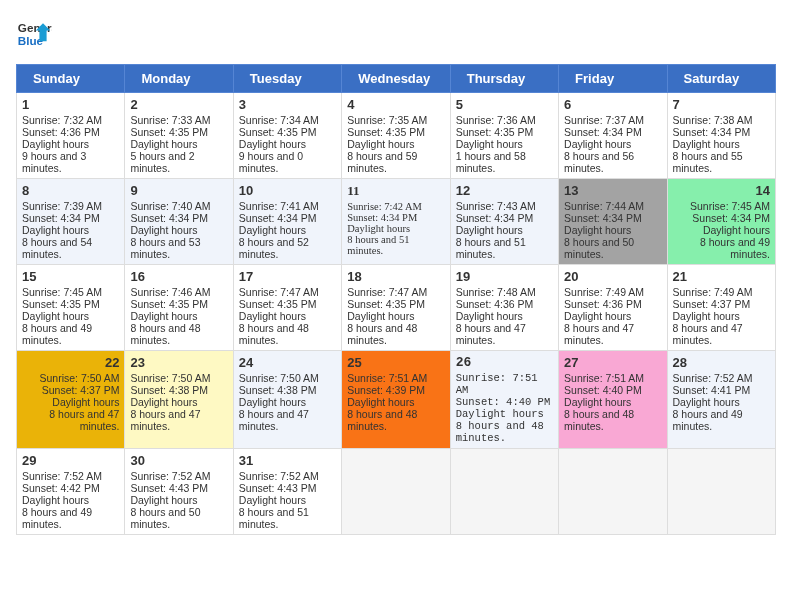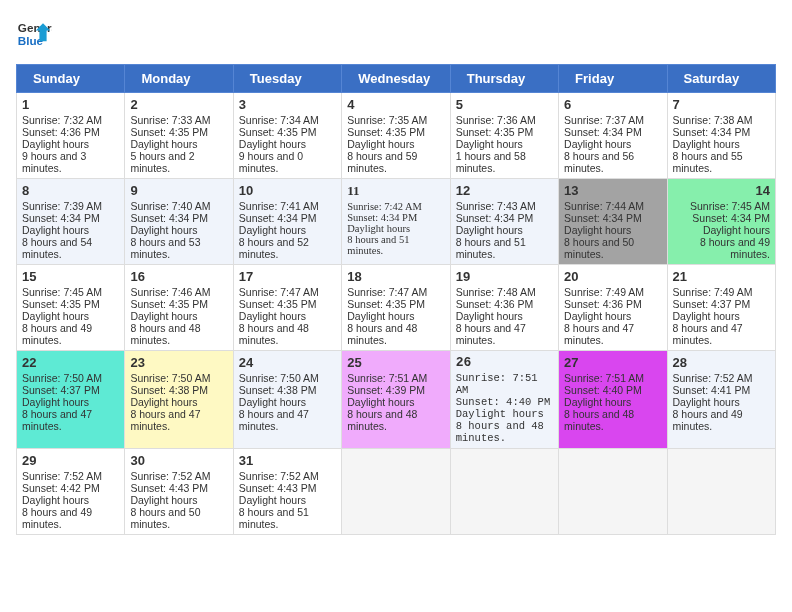--- a/index.html
+++ b/index.html
@@ -125,26 +125,26 @@
       <tr>
         <td><span class="day-num">15</span><span>Sunrise: 7:45 AM</span><br><span>Sunset: 4:35 PM</span><br><span>Daylight hours</span><br><span>8 hours and 49 minutes.</span></td>
         <td><span class="day-num">16</span><span>Sunrise: 7:46 AM</span><br><span>Sunset: 4:35 PM</span><br><span>Daylight hours</span><br><span>8 hours and 48 minutes.</span></td>
         <td><span class="day-num">17</span><span>Sunrise: 7:47 AM</span><br><span>Sunset: 4:35 PM</span><br><span>Daylight hours</span><br><span>8 hours and 48 minutes.</span></td>
         <td><span class="day-num">18</span><span>Sunrise: 7:47 AM</span><br><span>Sunset: 4:35 PM</span><br><span>Daylight hours</span><br><span>8 hours and 48 minutes.</span></td>
         <td><span class="day-num">19</span><span>Sunrise: 7:48 AM</span><br><span>Sunset: 4:36 PM</span><br><span>Daylight hours</span><br><span>8 hours and 47 minutes.</span></td>
         <td><span class="day-num">20</span><span>Sunrise: 7:49 AM</span><br><span>Sunset: 4:36 PM</span><br><span>Daylight hours</span><br><span>8 hours and 47 minutes.</span></td>
         <td><span class="day-num">21</span><span>Sunrise: 7:49 AM</span><br><span>Sunset: 4:37 PM</span><br><span>Daylight hours</span><br><span>8 hours and 47 minutes.</span></td>
       </tr>
       <tr>
-        <td style="background: #5eead4;"><span class="day-num">22</span><span>Sunrise: 7:50 AM</span><br><span>Sunset: 4:37 PM</span><br><span>Daylight hours</span><br><span>8 hours and 47 minutes.</span></td>
+        <td style="background: #eab308; text-align: right;"><span class="day-num">22</span><span>Sunrise: 7:50 AM</span><br><span>Sunset: 4:37 PM</span><br><span>Daylight hours</span><br><span>8 hours and 47 minutes.</span></td>
         <td style="background: #fef9c3;"><span class="day-num">23</span><span>Sunrise: 7:50 AM</span><br><span>Sunset: 4:38 PM</span><br><span>Daylight hours</span><br><span>8 hours and 47 minutes.</span></td>
         <td style="background: rgb(240, 244, 251);"><span class="day-num">24</span><span>Sunrise: 7:50 AM</span><br><span>Sunset: 4:38 PM</span><br><span>Daylight hours</span><br><span>8 hours and 47 minutes.</span></td>
-        <td style="background: #f0abfc; margin-left: 20px;"><span class="day-num">25</span><span>Sunrise: 7:51 AM</span><br><span>Sunset: 4:39 PM</span><br><span>Daylight hours</span><br><span>8 hours and 48 minutes.</span></td>
+        <td style="background: #f97316; margin-left: 20px;"><span class="day-num">25</span><span>Sunrise: 7:51 AM</span><br><span>Sunset: 4:39 PM</span><br><span>Daylight hours</span><br><span>8 hours and 48 minutes.</span></td>
         <td style="background: rgb(240, 244, 251); font-family: Liberation Mono, monospace;"><span class="day-num">26</span><span>Sunrise: 7:51 AM</span><br><span>Sunset: 4:40 PM</span><br><span>Daylight hours</span><br><span>8 hours and 48 minutes.</span></td>
-        <td style="background: #d946ef;"><span class="day-num">27</span><span>Sunrise: 7:51 AM</span><br><span>Sunset: 4:40 PM</span><br><span>Daylight hours</span><br><span>8 hours and 48 minutes.</span></td>
+        <td style="background: #f9a8d4;"><span class="day-num">27</span><span>Sunrise: 7:51 AM</span><br><span>Sunset: 4:40 PM</span><br><span>Daylight hours</span><br><span>8 hours and 48 minutes.</span></td>
         <td style="background: rgb(240, 244, 251);"><span class="day-num">28</span><span>Sunrise: 7:52 AM</span><br><span>Sunset: 4:41 PM</span><br><span>Daylight hours</span><br><span>8 hours and 49 minutes.</span></td>
       </tr>
       <tr>
         <td><span class="day-num">29</span><span>Sunrise: 7:52 AM</span><br><span>Sunset: 4:42 PM</span><br><span>Daylight hours</span><br><span>8 hours and 49 minutes.</span></td>
         <td><span class="day-num">30</span><span>Sunrise: 7:52 AM</span><br><span>Sunset: 4:43 PM</span><br><span>Daylight hours</span><br><span>8 hours and 50 minutes.</span></td>
         <td><span class="day-num">31</span><span>Sunrise: 7:52 AM</span><br><span>Sunset: 4:43 PM</span><br><span>Daylight hours</span><br><span>8 hours and 51 minutes.</span></td>
         <td class="empty-cell"></td>
         <td class="empty-cell"></td>
         <td class="empty-cell"></td>
         <td class="empty-cell"></td>

